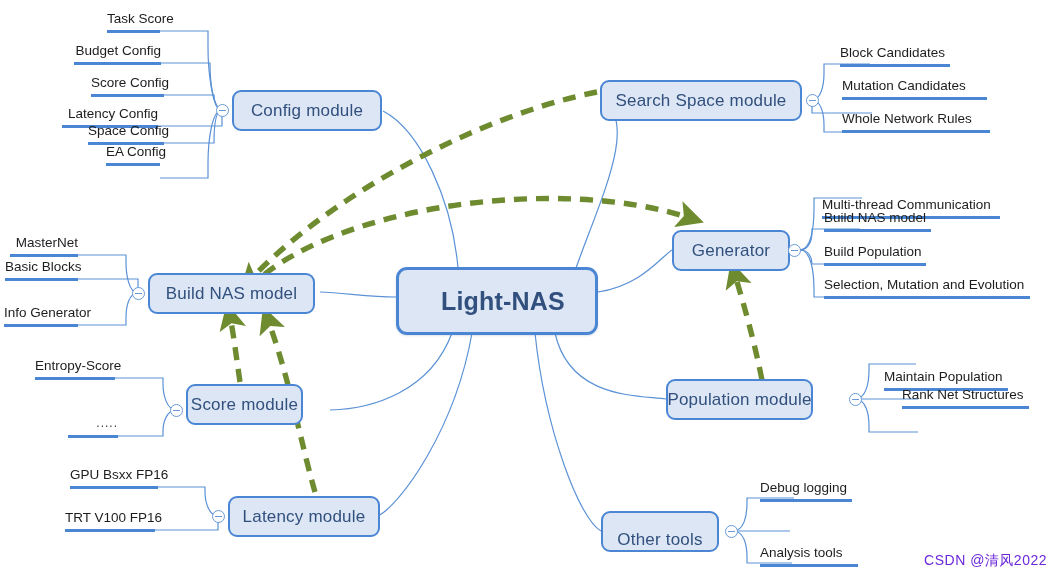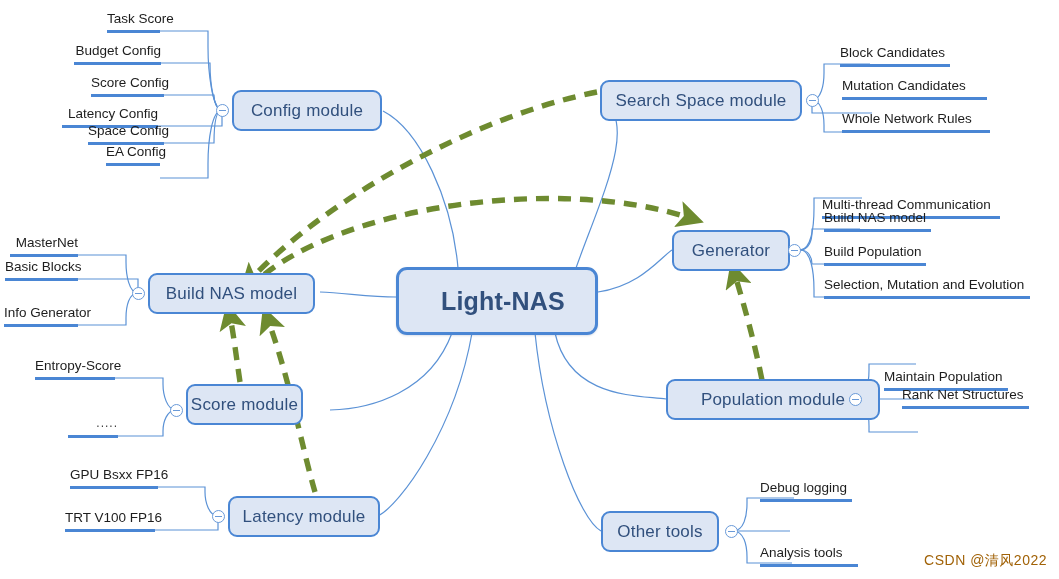--- a/index.html
+++ b/index.html
@@ -77,21 +77,21 @@
     position:absolute;
     left:2.2px;right:2.2px;top:5px;
     height:1.3px;
     background:#6a9ad8;
   }
   
   .watermark{
     position:absolute;
     right:12px;bottom:9px;
     font-size:14px;
-    color:#a16207;
+    color:#6d28d9;
     letter-spacing:.5px;
     z-index:6;
     white-space:nowrap;
     margin-top:24px;
   }
 </style>
 </head>
 <body>
 
 <div id="stage">
@@ -229,28 +229,28 @@
 
   <div class="node" style="left:672px;top:230px;width:118px;height:41px;">
     <span>Generator</span>
   </div>
   <div class="toggle" style="left:788px;top:244px;"></div>
   <div class="leaf right" style="left:822px;top:196px;width:178px;">Multi-thread Communication</div>
   <div class="leaf right" style="left:824px;top:209px;width:107px;">Build NAS model</div>
   <div class="leaf right" style="left:824px;top:243px;width:102px;">Build Population</div>
   <div class="leaf right" style="left:824px;top:276px;width:206px;">Selection, Mutation and Evolution</div>
 
-  <div class="node" style="left:666px;top:379px;width:214px;height:41px;">
+  <div class="node" style="left:666px;top:379px;width:147px;height:41px;">
     <span>Population module</span>
   </div>
   <div class="toggle" style="left:849px;top:393px;"></div>
   <div class="leaf right" style="left:884px;top:344px;width:124px;margin-top:24px;">Maintain Population</div>
   <div class="leaf right" style="left:886px;top:386px;width:127px;margin-left:16px;">Rank Net Structures</div>
 
-  <div class="node" style="left:601px;top:511px;width:118px;height:41px;">
+  <div class="node" style="left:601px;top:511px;width:118px;height:41px;align-items:flex-end;">
     <span>Other tools</span>
   </div>
   <div class="toggle" style="left:725px;top:525px;"></div>
   <div class="leaf right" style="left:760px;top:479px;width:92px;">Debug logging</div>
   <div class="leaf right" style="left:760px;top:544px;width:98px;">Analysis tools</div>
 
   <div class="watermark">CSDN @清风2022</div>
 
 </div>
 

